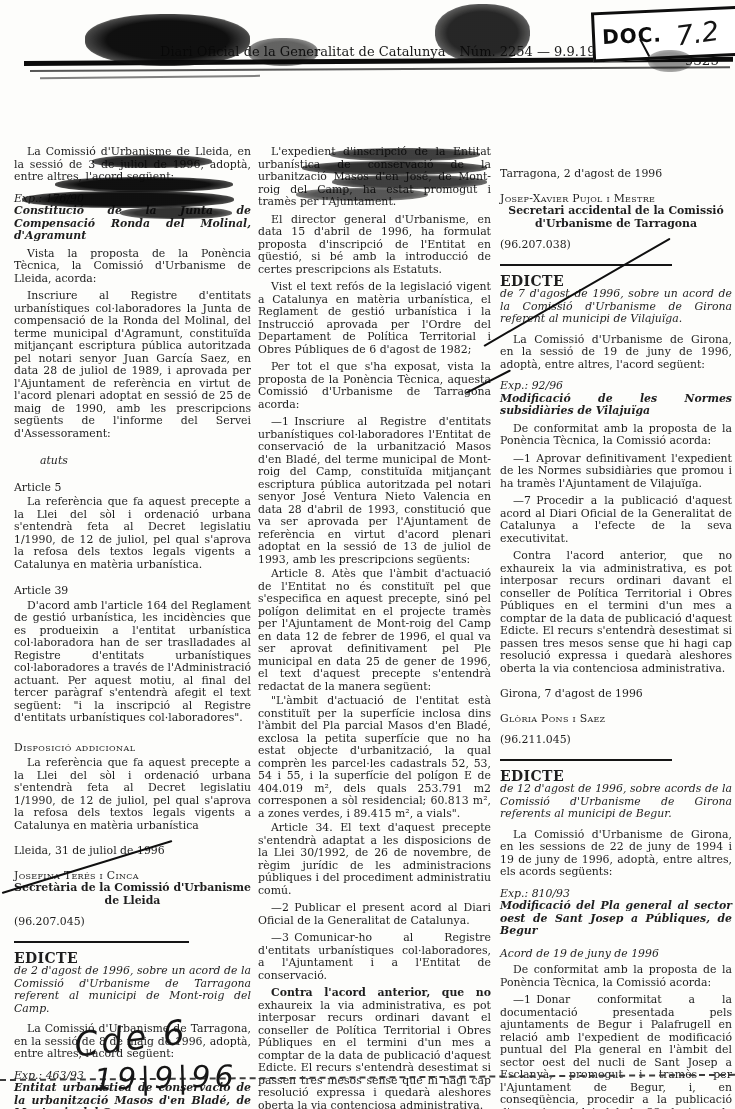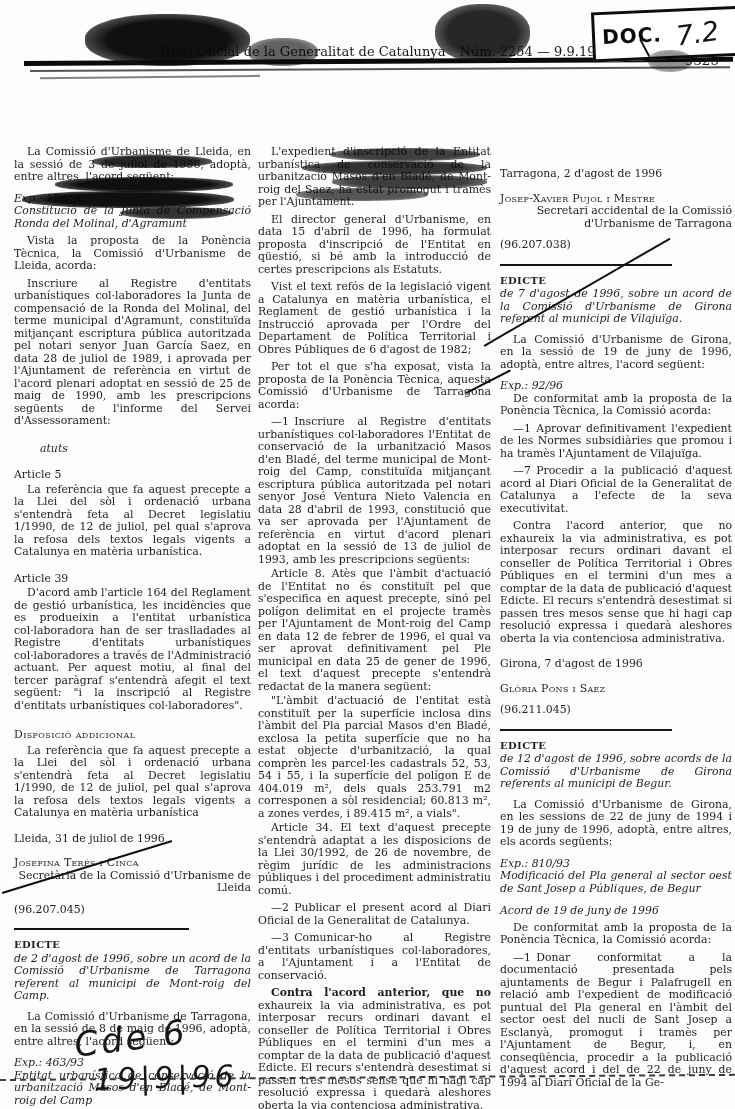--- a/index.html
+++ b/index.html
@@ -25,30 +25,30 @@
                 transform:rotate(-5deg);}
 
   
   .col{position:absolute;top:146px;font-size:10.9px;line-height:12.5px;text-align:justify;color:#1e1e1e;}
   .col1{left:14px;width:237px;}
   .col2{left:258px;width:233px;}
   .col3{left:500px;width:232px;}
   .p{margin:0 0 5px;text-indent:13px;}
   .tight{margin-bottom:2px;}
   .exp{font-style:italic;margin:9px 0 0;text-indent:0;}
-  .doctitle{font-style:italic;font-weight:400;margin:0 0 5px;text-indent:0;}
+  .doctitle{font-style:italic;font-weight:700;margin:0 0 5px;text-indent:0;}
   .subhead{margin:14px 0 2px;text-indent:0;}
   .estatuts{font-style:italic;margin:15px 0 7px 26px;text-indent:0;}
   .disp{margin:17px 0 3px;text-indent:0;font-variant:small-caps;letter-spacing:.4px;}
   .dateline{margin:13px 0 3px;text-indent:0;}
   .signame{margin:12px 0 0;text-indent:0;font-variant:small-caps;letter-spacing:.3px;}
-  .sigrole{margin:0 0 4px;text-indent:0;text-align:right;}
+  .sigrole{margin:0 0 4px;text-indent:0;text-align:center;font-weight:bold;}
   .ref{margin:9px 0 0;text-indent:0;}
   .rule{border:none;border-top:2.2px solid #151515;width:74%;margin:12px 0 9px 0;}
-  .edicte{font-weight:700;margin:8px 0 1px;text-indent:0;font-size:10px;letter-spacing:.4px;}
+  .edicte{font-weight:700;margin:8px 0 1px;text-indent:0;font-size:14px;letter-spacing:.4px;}
   .edicte-sub{font-style:italic;margin:0 0 8px;text-indent:0;}
   .acord{font-style:italic;margin:10px 0 4px;text-indent:0;}
   .lead-bold::first-line{font-weight:700;}
   .first-gap{margin-top:22px;}
 
   
   .blot{position:absolute;background:radial-gradient(ellipse at 50% 50%,rgba(8,8,8,.97) 52%,rgba(18,18,18,.78) 70%,rgba(40,40,40,0) 90%);
         filter:blur(.7px);border-radius:46%;pointer-events:none;}
   .stroke{position:absolute;background:#101010;height:2.4px;transform-origin:0 50%;border-radius:2px;pointer-events:none;}
   .dashline{position:absolute;left:0;top:1079px;width:735px;border-top:2px dashed #3d3d3d;
@@ -97,21 +97,21 @@
     <p class="ref">(96.207.045)</p>
     <hr class="rule">
     <p class="edicte">EDICTE</p>
     <p class="edicte-sub">de 2 d'agost de 1996, sobre un acord de la Comissió d'Urbanisme de Tarragona referent al municipi de Mont-roig del Camp.</p>
     <p class="p">La Comissió d'Urbanisme de Tarragona, en la sessió de 8 de maig de 1996, adoptà, entre altres, l'acord següent:</p>
     <p class="exp">Exp.: 463/93</p>
     <p class="doctitle">Entitat urbanística de conservació de la urbanització Masos d'en Bladé, de Mont-roig del Camp</p>
   </div>
 
   <div class="col col2">
-    <p class="p">L'expedient d'inscripció de la Entitat urbanística de conservació de la urbanització Masos d'en Bladé, de Mont-roig del Saez, ha estat promogut i tramès per l'Ajuntament.</p>
+    <p class="p">L'expedient d'inscripció de la Entitat urbanística de conservació de la urbanització Masos d'en José, de Mont-roig del Camp, ha estat promogut i tramès per l'Ajuntament.</p>
     <p class="p">El director general d'Urbanisme, en data 15 d'abril de 1996, ha formulat proposta d'inscripció de l'Entitat en qüestió, si bé amb la introducció de certes prescripcions als Estatuts.</p>
     <p class="p">Vist el text refós de la legislació vigent a Catalunya en matèria urbanística, el Reglament de gestió urbanística i la Instrucció aprovada per l'Ordre del Departament de Política Territorial i Obres Públiques de 6 d'agost de 1982;</p>
     <p class="p">Per tot el que s'ha exposat, vista la proposta de la Ponència Tècnica, aquesta Comissió d'Urbanisme de Tarragona acorda:</p>
     <p class="p tight">—1 Inscriure al Registre d'entitats urbanístiques col·laboradores l'Entitat de conservació de la urbanització Masos d'en Bladé, del terme municipal de Mont-roig del Camp, constituïda mitjançant escriptura pública autoritzada pel notari senyor José Ventura Nieto Valencia en data 28 d'abril de 1993, constitució que va ser aprovada per l'Ajuntament de referència en virtut d'acord plenari adoptat en la sessió de 13 de juliol de 1993, amb les prescripcions següents:</p>
     <p class="p tight">Article 8. Atès que l'àmbit d'actuació de l'Entitat no és constituït pel que s'especifica en aquest precepte, sinó pel polígon delimitat en el projecte tramès per l'Ajuntament de Mont-roig del Camp en data 12 de febrer de 1996, el qual va ser aprovat definitivament pel Ple municipal en data 25 de gener de 1996, el text d'aquest precepte s'entendrà redactat de la manera següent:</p>
     <p class="p tight">"L'àmbit d'actuació de l'entitat està constituït per la superfície inclosa dins l'àmbit del Pla parcial Masos d'en Bladé, exclosa la petita superfície que no ha estat objecte d'urbanització, la qual comprèn les parcel·les cadastrals 52, 53, 54 i 55, i la superfície del polígon E de 404.019 m², dels quals 253.791 m2 corresponen a sòl residencial; 60.813 m², a zones verdes, i 89.415 m², a vials".</p>
     <p class="p">Article 34. El text d'aquest precepte s'entendrà adaptat a les disposicions de la Llei 30/1992, de 26 de novembre, de règim jurídic de les administracions públiques i del procediment administratiu comú.</p>
     <p class="p">—2 Publicar el present acord al Diari Oficial de la Generalitat de Catalunya.</p>
     <p class="p">—3 Comunicar-ho al Registre d'entitats urbanístiques col·laboradores, a l'Ajuntament i a l'Entitat de conservació.</p>
     <p class="p lead-bold">Contra l'acord anterior, que no exhaureix la via administrativa, es pot interposar recurs ordinari davant el conseller de Política Territorial i Obres Públiques en el termini d'un mes a comptar de la data de publicació d'aquest Edicte. El recurs s'entendrà desestimat si passen tres mesos sense que hi hagi cap resolució expressa i quedarà aleshores oberta la via contenciosa administrativa.</p>
@@ -120,20 +120,21 @@
   <div class="col col3">
     <p class="dateline first-gap">Tarragona, 2 d'agost de 1996</p>
     <p class="signame">Josep-Xavier Pujol i Mestre</p>
     <p class="sigrole">Secretari accidental de la Comissió d'Urbanisme de Tarragona</p>
     <p class="ref">(96.207.038)</p>
     <hr class="rule">
     <p class="edicte">EDICTE</p>
     <p class="edicte-sub">de 7 d'agost de 1996, sobre un acord de la Comissió d'Urbanisme de Girona referent al municipi de Vilajuïga.</p>
     <p class="p">La Comissió d'Urbanisme de Girona, en la sessió de 19 de juny de 1996, adoptà, entre altres, l'acord següent:</p>
     <p class="exp">Exp.: 92/96</p>
+    <p class="doctitle">Modificació de les Normes subsidiàries de Vilajuïga</p>
     <p class="p">De conformitat amb la proposta de la Ponència Tècnica, la Comissió acorda:</p>
     <p class="p">—1 Aprovar definitivament l'expedient de les Normes subsidiàries que promou i ha tramès l'Ajuntament de Vilajuïga.</p>
     <p class="p">—7 Procedir a la publicació d'aquest acord al Diari Oficial de la Generalitat de Catalunya a l'efecte de la seva executivitat.</p>
     <p class="p">Contra l'acord anterior, que no exhaureix la via administrativa, es pot interposar recurs ordinari davant el conseller de Política Territorial i Obres Públiques en el termini d'un mes a comptar de la data de publicació d'aquest Edicte. El recurs s'entendrà desestimat si passen tres mesos sense que hi hagi cap resolució expressa i quedarà aleshores oberta la via contenciosa administrativa.</p>
     <p class="dateline">Girona, 7 d'agost de 1996</p>
     <p class="signame">Glòria Pons i Saez</p>
     <p class="ref">(96.211.045)</p>
     <hr class="rule">
     <p class="edicte">EDICTE</p>
     <p class="edicte-sub">de 12 d'agost de 1996, sobre acords de la Comissió d'Urbanisme de Girona referents al municipi de Begur.</p>

